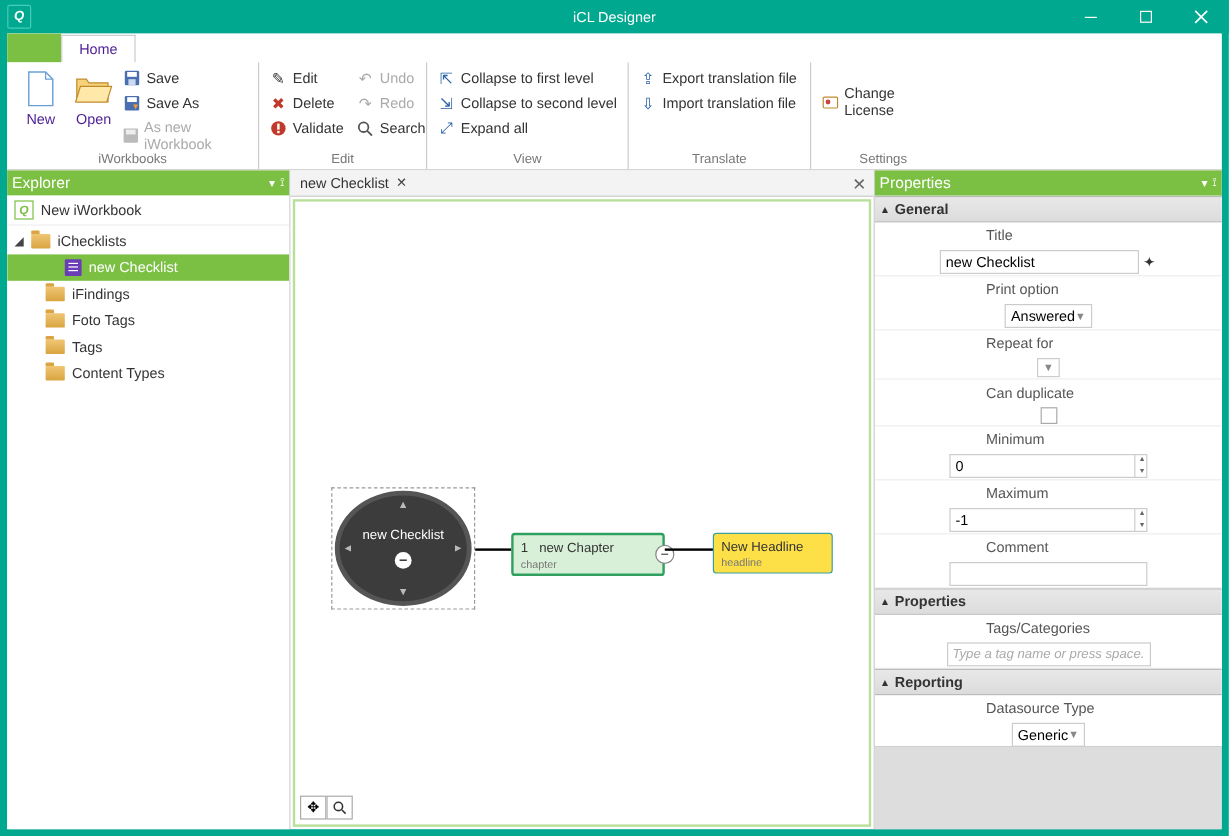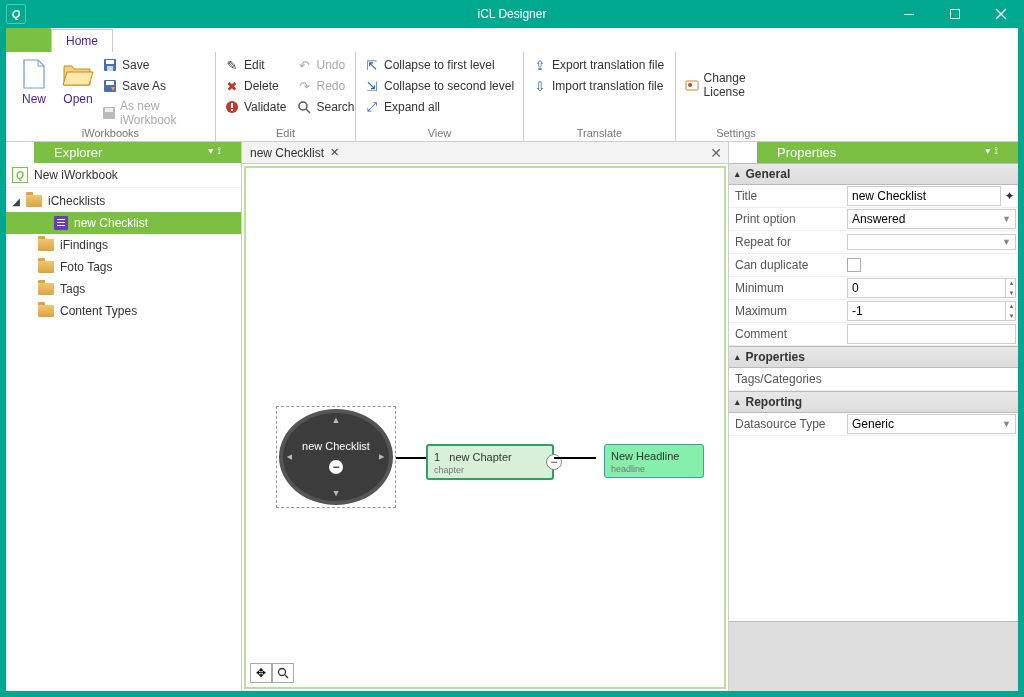--- a/index.html
+++ b/index.html
@@ -30,21 +30,21 @@
 .small-cmds { display: flex; flex-direction: column; gap: 3px; padding-top: 2px; }
 .small-cmd { display: flex; align-items: center; font-size: 12px; color: #333; gap: 4px; padding: 1px 2px; }
 .small-cmd.disabled { color: #aaa; }
 .small-cmd .small-icon { width: 16px; height: 16px; display:flex; align-items:center; justify-content:center; font-size:13px; }
 
 
 .main { flex: 1; display: flex; min-height: 0; }
 
 
 .explorer { width: 236px; display:flex; flex-direction:column; border-right: 1px solid #ccc; }
-.panel-header { background: #7bc043; color: #fff; font-size: 13px; padding: 3px 20px; display: flex; align-items: flex-start; justify-content: space-between; margin-left: 28px; }
+.panel-header { background: #7bc043; color: #fff; font-size: 13px; padding: 3px 4px; display: flex; align-items: center; justify-content: space-between; }
 .panel-header .pin { font-size: 10px; display:flex; gap:4px; }
 .explorer-body { flex: 1; background: #fff; overflow:auto; }
 .tree-root-title { display:flex; align-items:center; gap:6px; padding: 4px 6px; font-size: 12px; color:#333; border-bottom:1px solid #eee; margin-bottom:2px; }
 .tree-root-title .root-icon { width:16px; height:16px; border:1px solid #7bc043; background:#fff; display:flex; align-items:center; justify-content:center; font-size:10px; color:#7bc043; font-style:italic; font-weight:bold; }
 .tree-item { display:flex; align-items:center; gap:6px; padding: 4px 6px 4px 20px; font-size: 12px; color:#333; }
 .tree-item.level1 { padding-left: 32px; }
 .tree-item.level2 { padding-left: 48px; }
 .tree-item .expander { width:8px; text-align:center; font-size:10px; color:#444; margin-left:-14px; margin-right:0px;}
 .tree-item.selected { background: #7bc043; color:#fff; }
 .folder-icon { width:16px; height:12px; background: linear-gradient(#f0c674,#d9a441); border-radius:1px; position:relative; }
@@ -67,38 +67,38 @@
 .arrow-tri { position:absolute; color:#bbb; font-size:9px; }
 .arrow-tri.top { top:2px; left:50%; transform:translateX(-50%); }
 .arrow-tri.bottom { bottom:2px; left:50%; transform:translateX(-50%) rotate(180deg);}
 .arrow-tri.left { left:2px; top:50%; transform:translateY(-50%) rotate(-90deg);}
 .arrow-tri.right { right:2px; top:50%; transform:translateY(-50%) rotate(90deg);}
 
 .connector { position:absolute; height:2px; background:#000; }
 .node-chapter { position:absolute; left:180px; top:276px; width:128px; background:#d8f0d8; border:2px solid #2fa060; border-radius:3px; padding:5px 6px 3px 6px; font-size:11px; color:#333; }
 .node-chapter .minus { position:absolute; right:-2px; top:50%; transform:translate(50%,-50%); width:16px; height:16px; border-radius:50%; background:#fff; border:1px solid #888; display:flex; align-items:center; justify-content:center; font-size:12px; }
 .node-sub { font-size:9px; color:#777; margin-top:2px; }
-.node-headline { position:absolute; left:358px; top:276px; width:100px; background:#86efac; border:1px solid #3aa0a0; border-radius:3px; padding:5px 6px 3px 6px; font-size:11px; color:#333; }
+.node-headline { position:absolute; left:348px; top:276px; width:100px; background:#fde047; border:1px solid #3aa0a0; border-radius:3px; padding:5px 6px 3px 6px; font-size:11px; color:#333; }
 
 .canvas-tools { position:absolute; left:4px; bottom:4px; display:flex; gap:0; }
 .canvas-tools div { width:22px; height:20px; border:1px solid #aaa; background:#fff; display:flex; align-items:center; justify-content:center; font-size:12px; }
 
 
 .props { width: 290px; display:flex; flex-direction:column; border-left:1px solid #ccc; }
 .props-toolbar { display:flex; align-items:center; padding:3px; border-bottom:1px solid #ccc; gap:2px; background:#fff; }
 .props-toolbar .mode-btn { width:24px; height:22px; background:#7bc043; display:flex; align-items:center; justify-content:center; }
 .props-toolbar .mode-btn svg { width:14px; height:14px; }
 .props-toolbar .sort-btn { font-size:11px; padding:3px 5px; border:1px solid #ccc; color:#555; }
 .props-toolbar .search { flex:1; display:flex; align-items:center; justify-content:flex-end; padding-right:4px; }
 .props-toolbar .search .mag { width:14px; height:14px; color:#888; }
 
 .props-body { flex:1; background:#fff; overflow:auto; font-size:12px; }
 .prop-group-header { background: linear-gradient(#e8e8e8,#dcdcdc); border-top:1px solid #bbb; border-bottom:1px solid #bbb; padding:3px 6px; display:flex; align-items:center; gap:6px; font-weight:600; color:#333; font-size:12px;}
 .prop-group-header .caret { font-size:9px; }
-.prop-row { display:flex; align-items:center; border-bottom:1px solid #eee; }
+.prop-row { display:flex; align-items:center; border-bottom:1px solid #eee;flex-direction:column; }
 .prop-label { width: 116px; padding: 4px 6px; color:#555; font-size:12px; }
 .prop-value { flex:1; padding: 1px 2px; }
 .prop-value input { width:100%; border:1px solid #ccc; padding:2px 4px; font-size:12px; font-family:inherit; }
 .prop-value .select { border:1px solid #ccc; padding:2px 4px; display:flex; justify-content:space-between; align-items:center; background:#fff; }
 .prop-value .select .dd { color:#888; font-size:9px; }
 .spinner { position:relative; }
 .spinner .sp { position:absolute; right:1px; top:1px; bottom:1px; width:12px; display:flex; flex-direction:column; }
 .spinner .sp div { flex:1; display:flex; align-items:center; justify-content:center; font-size:6px; color:#666; border-left:1px solid #ccc; }
 .puzzle { width:14px; height:14px; color:#333; display:flex; align-items:center; justify-content:center; }
 .checkbox { width:14px; height:14px; border:1px solid #aaa; background:#fff; }
@@ -449,20 +449,23 @@
           <div class="prop-label">Comment</div>
           <div class="prop-value"><input value="" style=""></div>
         </div>
 
         <div class="prop-group-header">
             <span class="caret">▴</span>
             <span>Properties</span>
           </div>
         <div class="prop-row">
           <div class="prop-label">Tags/Categories</div>
+          <div class="prop-value">
+              <div class="placeholder">Type a tag name or press space.</div>
+            </div>
         </div>
 
         <div class="prop-group-header">
             <span class="caret">▴</span>
             <span>Reporting</span>
           </div>
         <div class="prop-row">
           <div class="prop-label">Datasource Type</div>
           <div class="prop-value">
               <div class="select">

